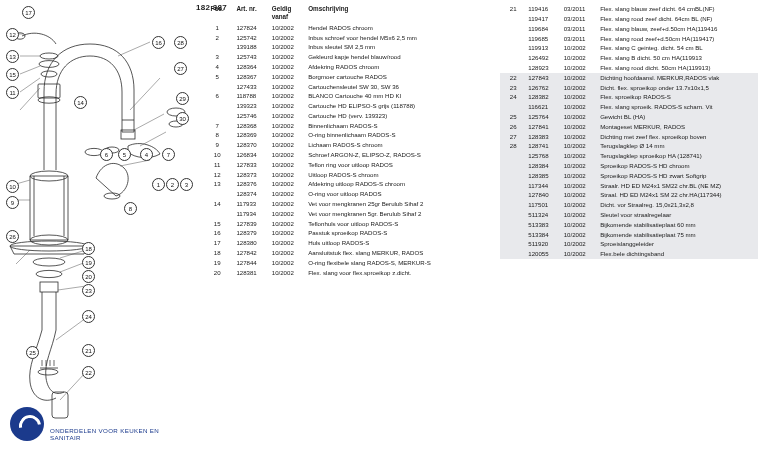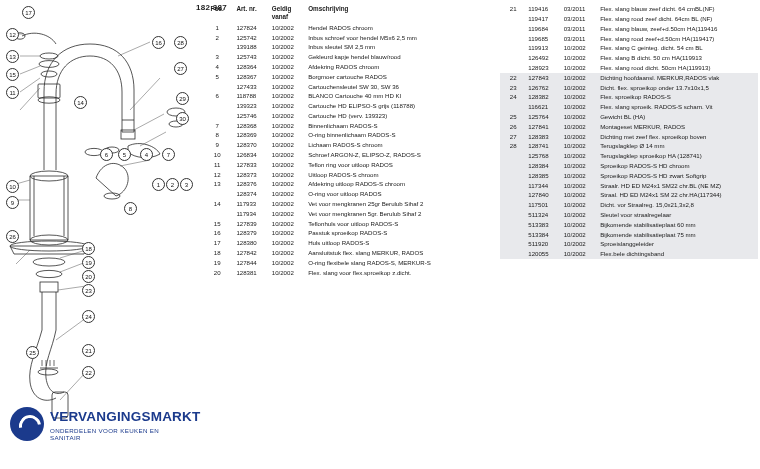--- a/index.html
+++ b/index.html
@@ -201,21 +201,20 @@
   <div class="balloon" style="left:82px; top:270px;">20</div>
   <div class="balloon" style="left:82px; top:284px;">23</div>
   <div class="balloon" style="left:82px; top:310px;">24</div>
   <div class="balloon" style="left:26px; top:346px;">25</div>
   <div class="balloon" style="left:82px; top:344px;">21</div>
   <div class="balloon" style="left:82px; top:366px;">22</div>
   <div class="balloon" style="left:22px; top:6px;">17</div>
 
   <div id="logo-block">
     <div class="logo-mark"></div>
-    <div class="logo-name">VERVANGINGSMARKT</div>
     <div class="logo-sub">ONDERDELEN VOOR KEUKEN EN SANITAIR</div>
   </div>
 </div>
 
 <div class="code-top">182 387</div>
 
 <table class="tbl" id="table-left">
   <tbody id="tbody-left">
     <tr class="hdr">
       <td class="c-pos">Pos.</td>

